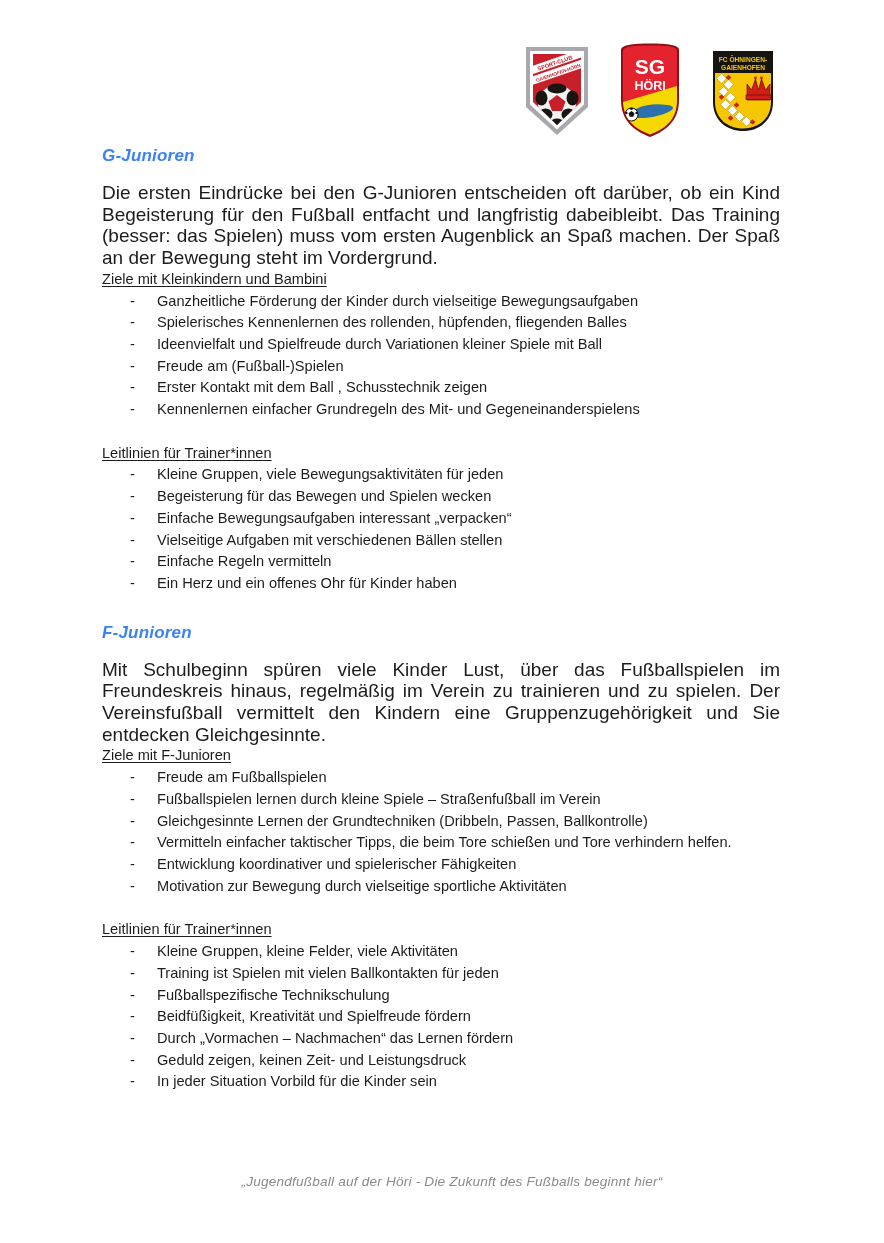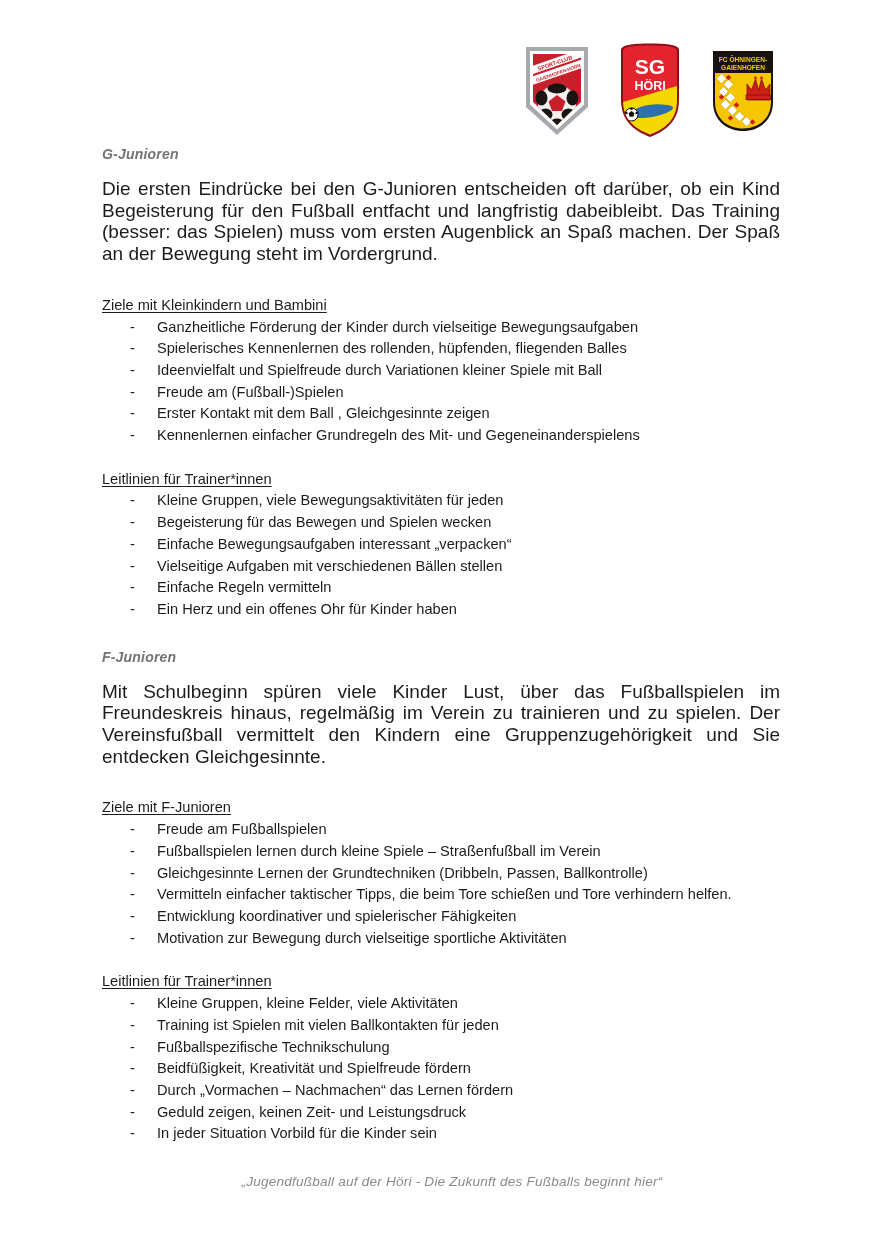--- a/index.html
+++ b/index.html
@@ -9,31 +9,31 @@
     -webkit-font-smoothing:antialiased;
   }
   .logos{
     position:absolute;top:42px;left:524px;display:flex;gap:27px;align-items:center;
   }
   .logo{display:block;}
   .content{
     position:absolute;top:146px;left:102px;width:678px;
   }
   .section-heading{
-    font-size:14px;font-weight:bold;font-style:italic;letter-spacing:.2px;
-    margin:0;color:#737373;
+    font-size:17px;font-weight:bold;font-style:italic;letter-spacing:.2px;
+    margin:0;color:#3b82f6;
   }
   .intro{
     font-size:19px;line-height:21.7px;text-align:justify;margin:16px 0 0 0;
   }
   .sub-title{
     font-size:14.6px;line-height:21.7px;margin:0;font-weight:normal;
     text-decoration:underline;text-underline-offset:2px;
   }
-  .sub-block-first{margin-top:30px;}
+  .sub-block-first{}
   .sub-block{margin-top:22px;}
   .blist{list-style:none;margin:0;padding:0;}
   .blist li{
     display:flex;font-size:14.6px;line-height:21.7px;
   }
   .mk{flex:0 0 auto;width:27px;margin-left:28px;}
   .li-text{flex:1 1 auto;text-align:justify;}
   .section-2{margin-top:28px;}
   .footer{
     position:absolute;top:1174px;left:10px;width:884px;text-align:center;
@@ -159,21 +159,21 @@
       <li>
           <span class="mk">-</span>
           <span class="li-text">Ideenvielfalt und Spielfreude durch Variationen kleiner Spiele mit Ball</span>
         </li>
       <li>
           <span class="mk">-</span>
           <span class="li-text">Freude am (Fußball-)Spielen</span>
         </li>
       <li>
           <span class="mk">-</span>
-          <span class="li-text">Erster Kontakt mit dem Ball , Gleichgesinnte zeigen</span>
+          <span class="li-text">Erster Kontakt mit dem Ball , Schusstechnik zeigen</span>
         </li>
       <li>
           <span class="mk">-</span>
           <span class="li-text">Kennenlernen einfacher Grundregeln des Mit- und Gegeneinanderspielens</span>
         </li>
     </ul>
   </div>
 
   <div class="sub-block">
     <h2 class="sub-title">Leitlinien für Trainer*innen</h2>

